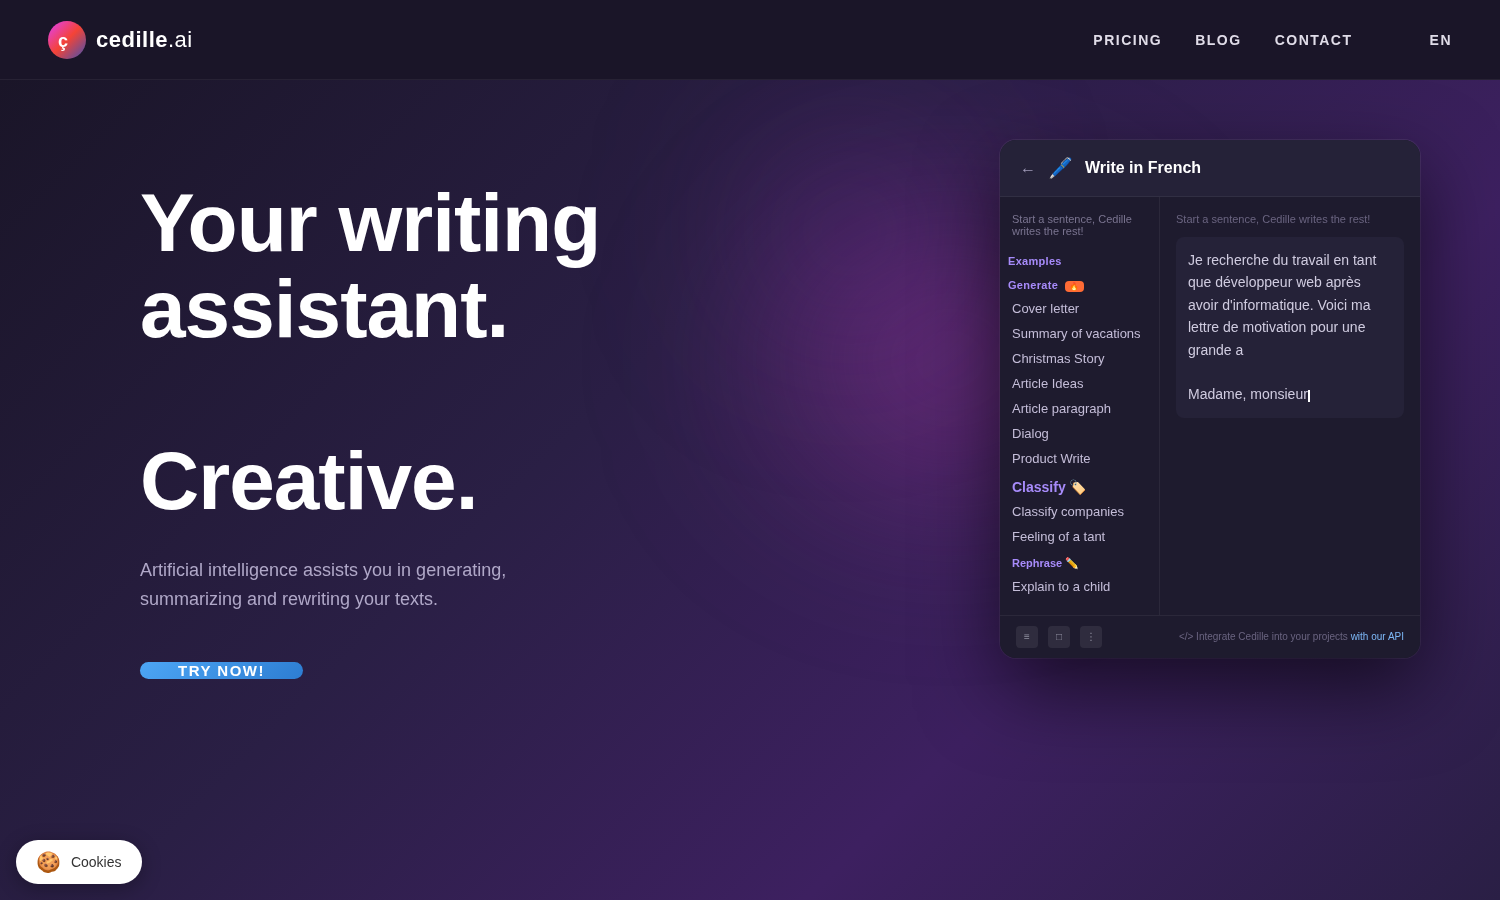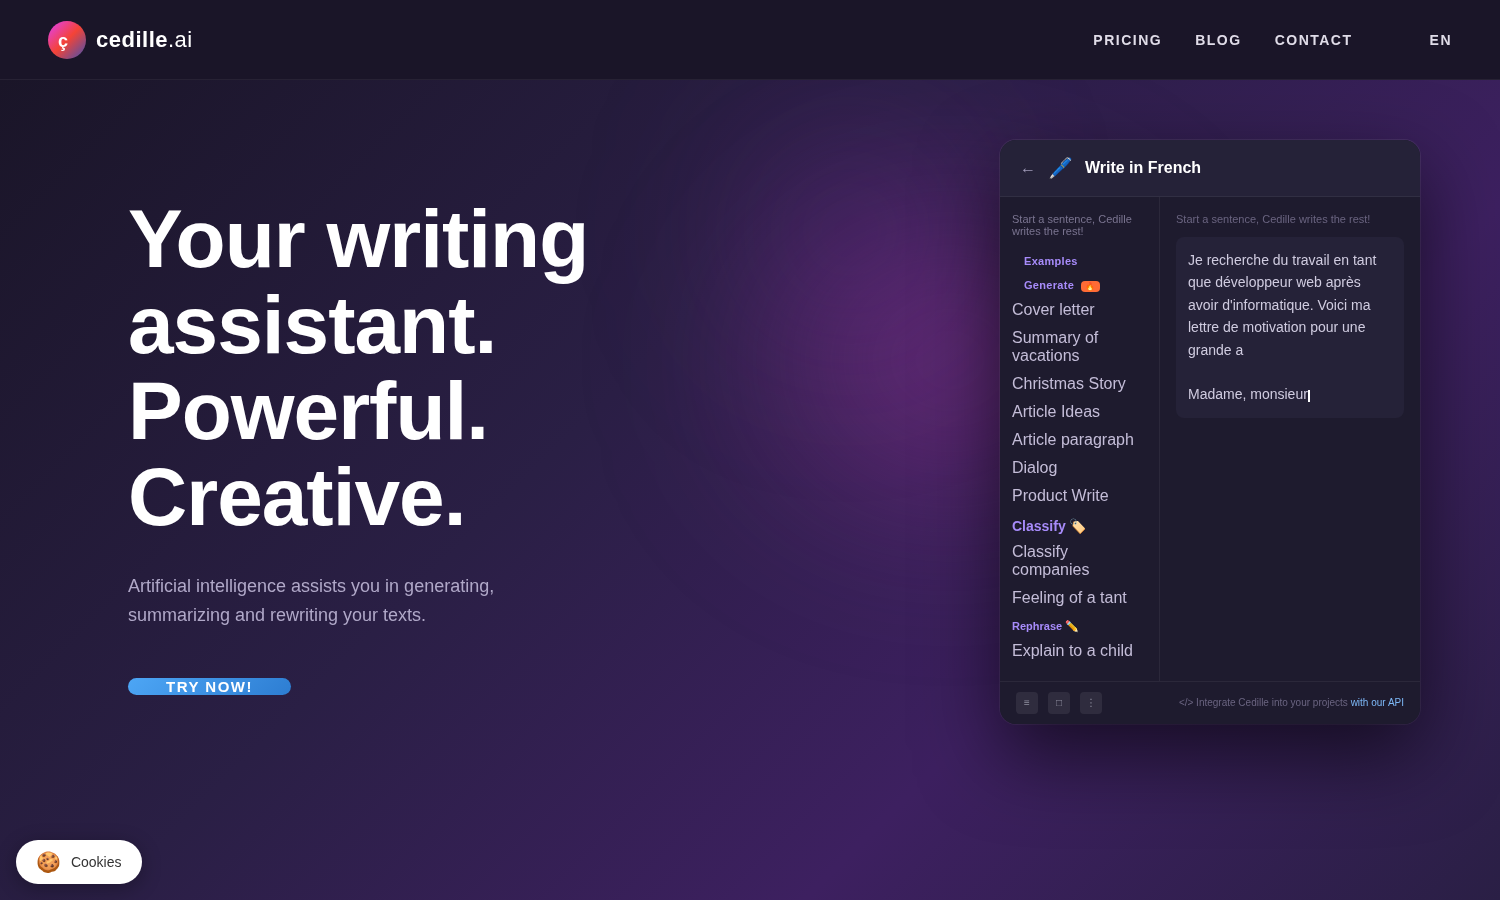--- a/index.html
+++ b/index.html
@@ -102,24 +102,23 @@
       width: 300px;
       height: 300px;
       background: radial-gradient(ellipse, rgba(120, 40, 160, 0.4) 0%, transparent 70%);
       top: 0;
       right: 500px;
     }
 
     
     .hero-content {
       position: absolute;
-      left: 128px;
+      left: 140px;
       top: 100px;
       max-width: 600px;
-      margin-top: 16px;
     }
 
     .hero-headline {
       font-size: 82px;
       font-weight: 800;
       color: #ffffff;
       line-height: 1.05;
       letter-spacing: -1px;
       margin-bottom: 32px;
     }
@@ -203,37 +202,37 @@
     .app-subtitle-hint {
       font-size: 11px;
       color: #7a7490;
       padding: 0 12px 10px;
     }
 
     .sidebar-section-title {
       font-size: 11px;
       font-weight: 700;
       color: #a78bfa;
-      padding: 8px 24px 4px;
+      padding: 8px 8px 4px;
       letter-spacing: 0.3px;
     }
 
     .sidebar-section-title .new-badge {
       display: inline-block;
       background: #ff6b35;
       color: #fff;
       font-size: 8px;
       padding: 1px 4px;
       border-radius: 4px;
       margin-left: 4px;
       vertical-align: middle;
     }
 
     .sidebar-item {
-      font-size: 16px;
+      font-size: 13px;
       color: #c4bdd8;
       padding: 5px 12px;
       cursor: pointer;
     }
 
     .sidebar-classify {
       font-size: 14px;
       font-weight: 700;
       color: #a78bfa;
       padding: 8px 12px 4px;
@@ -372,21 +371,21 @@
 
 <section class="hero">
 
   <div class="glow-blob glow-blob-1"></div>
   <div class="glow-blob glow-blob-2"></div>
 
   <div class="hero-content">
     <h1 class="hero-headline">
       <span>Your writing</span><br>
       <span>assistant.</span><br>
-      <span>Powerful.</span><br>
+      <br>
       <span>Creative.</span>
     </h1>
     <p class="hero-subtitle">Artificial intelligence assists you in generating, summarizing and rewriting your texts.</p>
     <button class="try-now-btn">TRY NOW!</button>
   </div>
 
   <div class="hero-screenshot">
     <div class="app-window">
 
       <div class="app-topbar">

